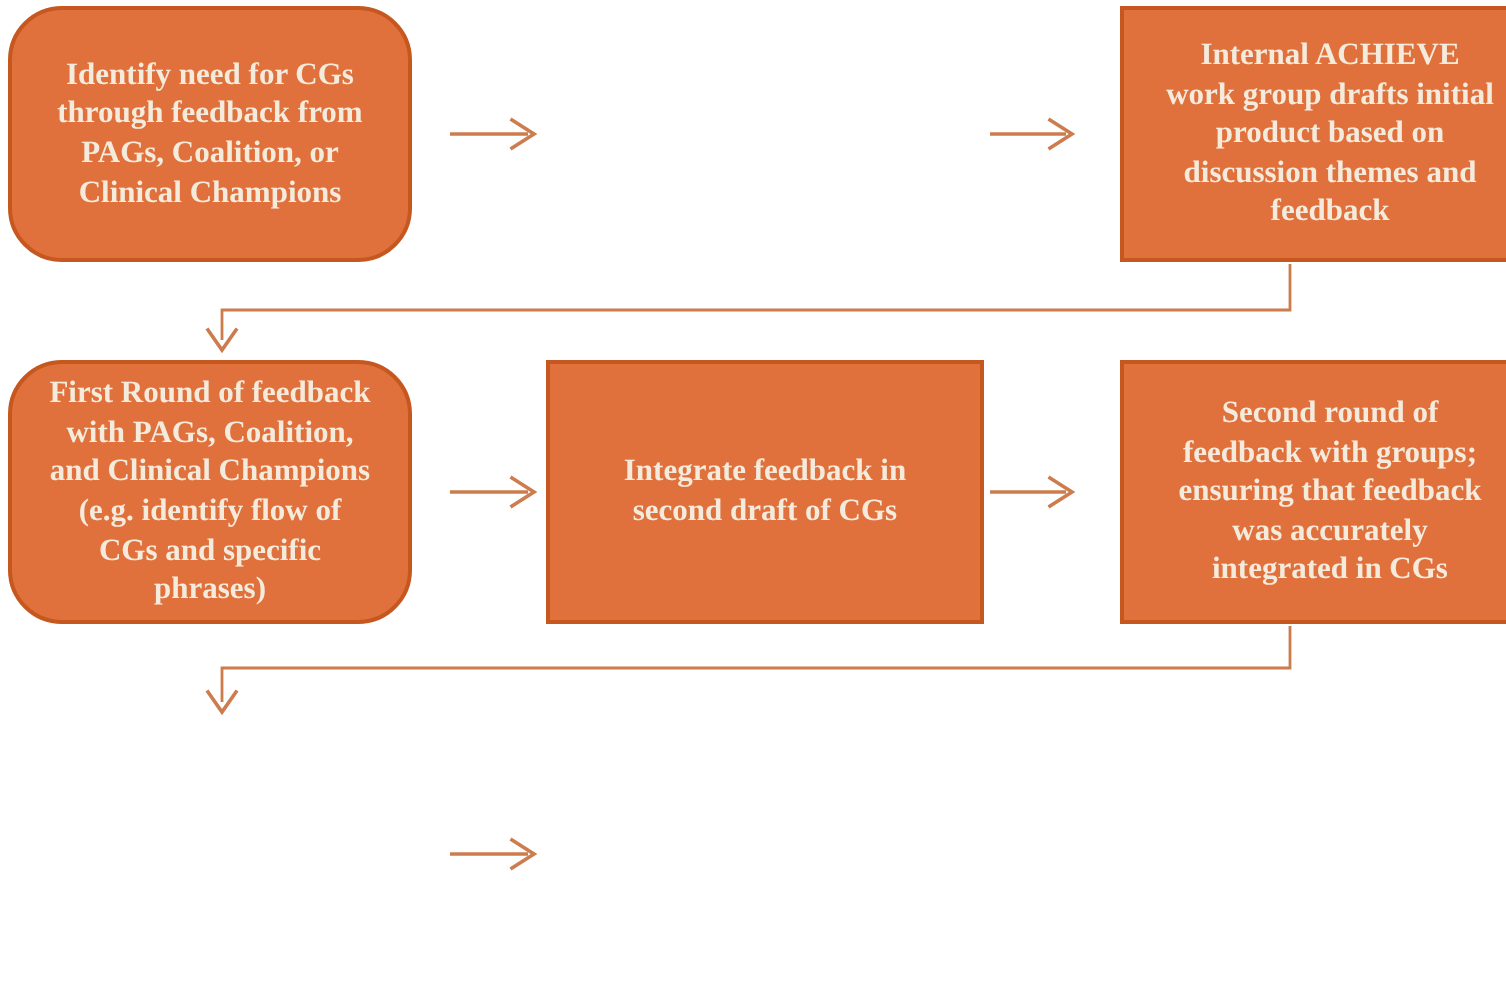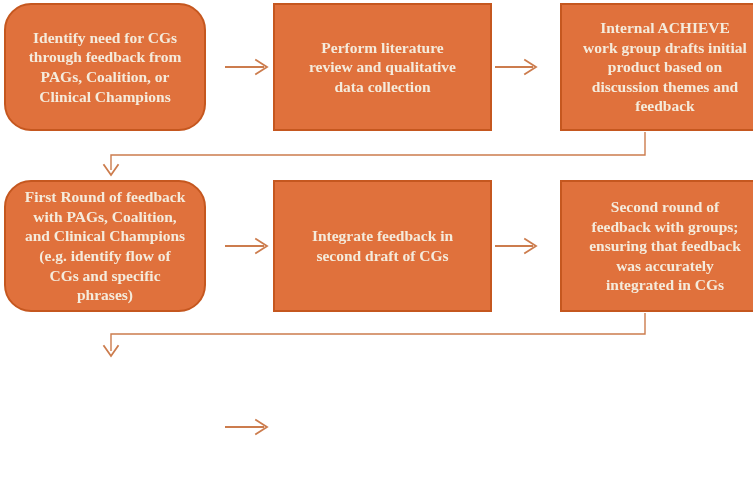--- a/index.html
+++ b/index.html
@@ -108,25 +108,20 @@
       <polyline class="head" points="256,420 267,427 256,434"></polyline>
     </g>
   </svg>
 
   <div class="box r1 c1">
     <span class="label">Identify need for CGs
 through feedback from
 PAGs, Coalition, or
 Clinical Champions</span>
   </div>
-  <div class="box r1 c2">
-    <span class="label">Perform literature
-review and qualitative
-data collection</span>
-  </div>
   <div class="box r1 c3">
     <span class="label">Internal ACHIEVE
 work group drafts initial
 product based on
 discussion themes and
 feedback</span>
   </div>
   <div class="box r2 c1">
     <span class="label">First Round of feedback
 with PAGs, Coalition,

